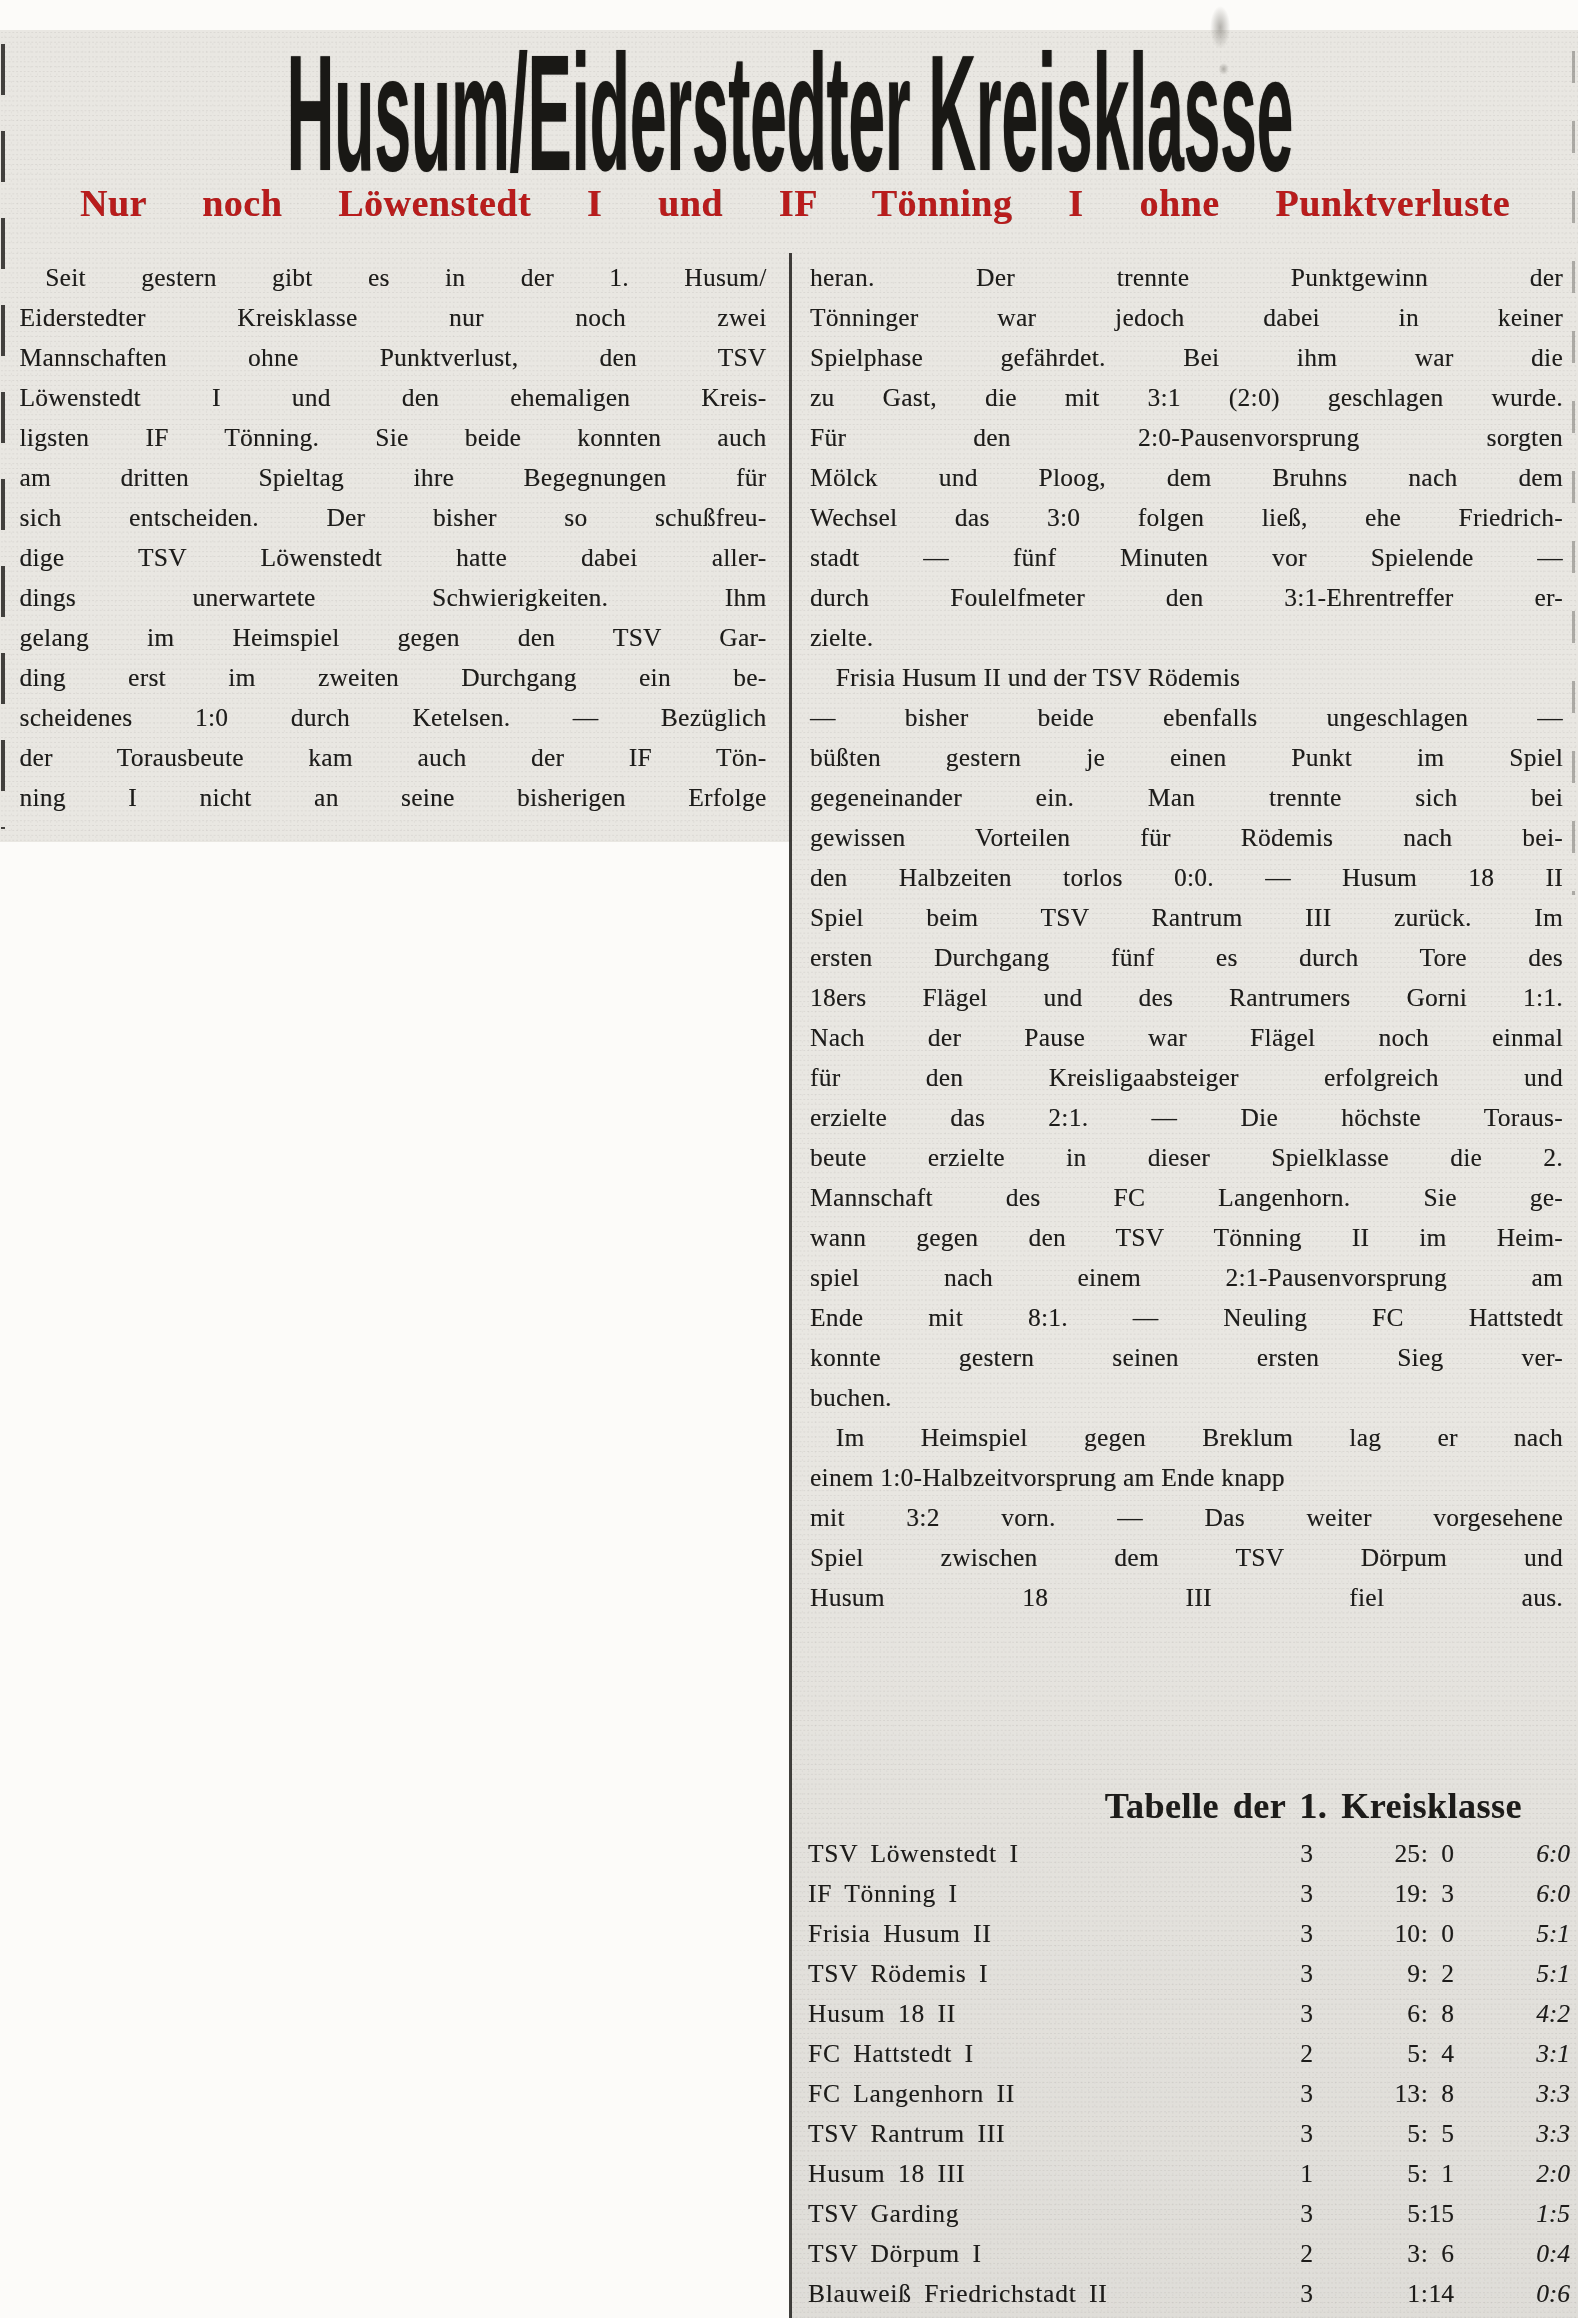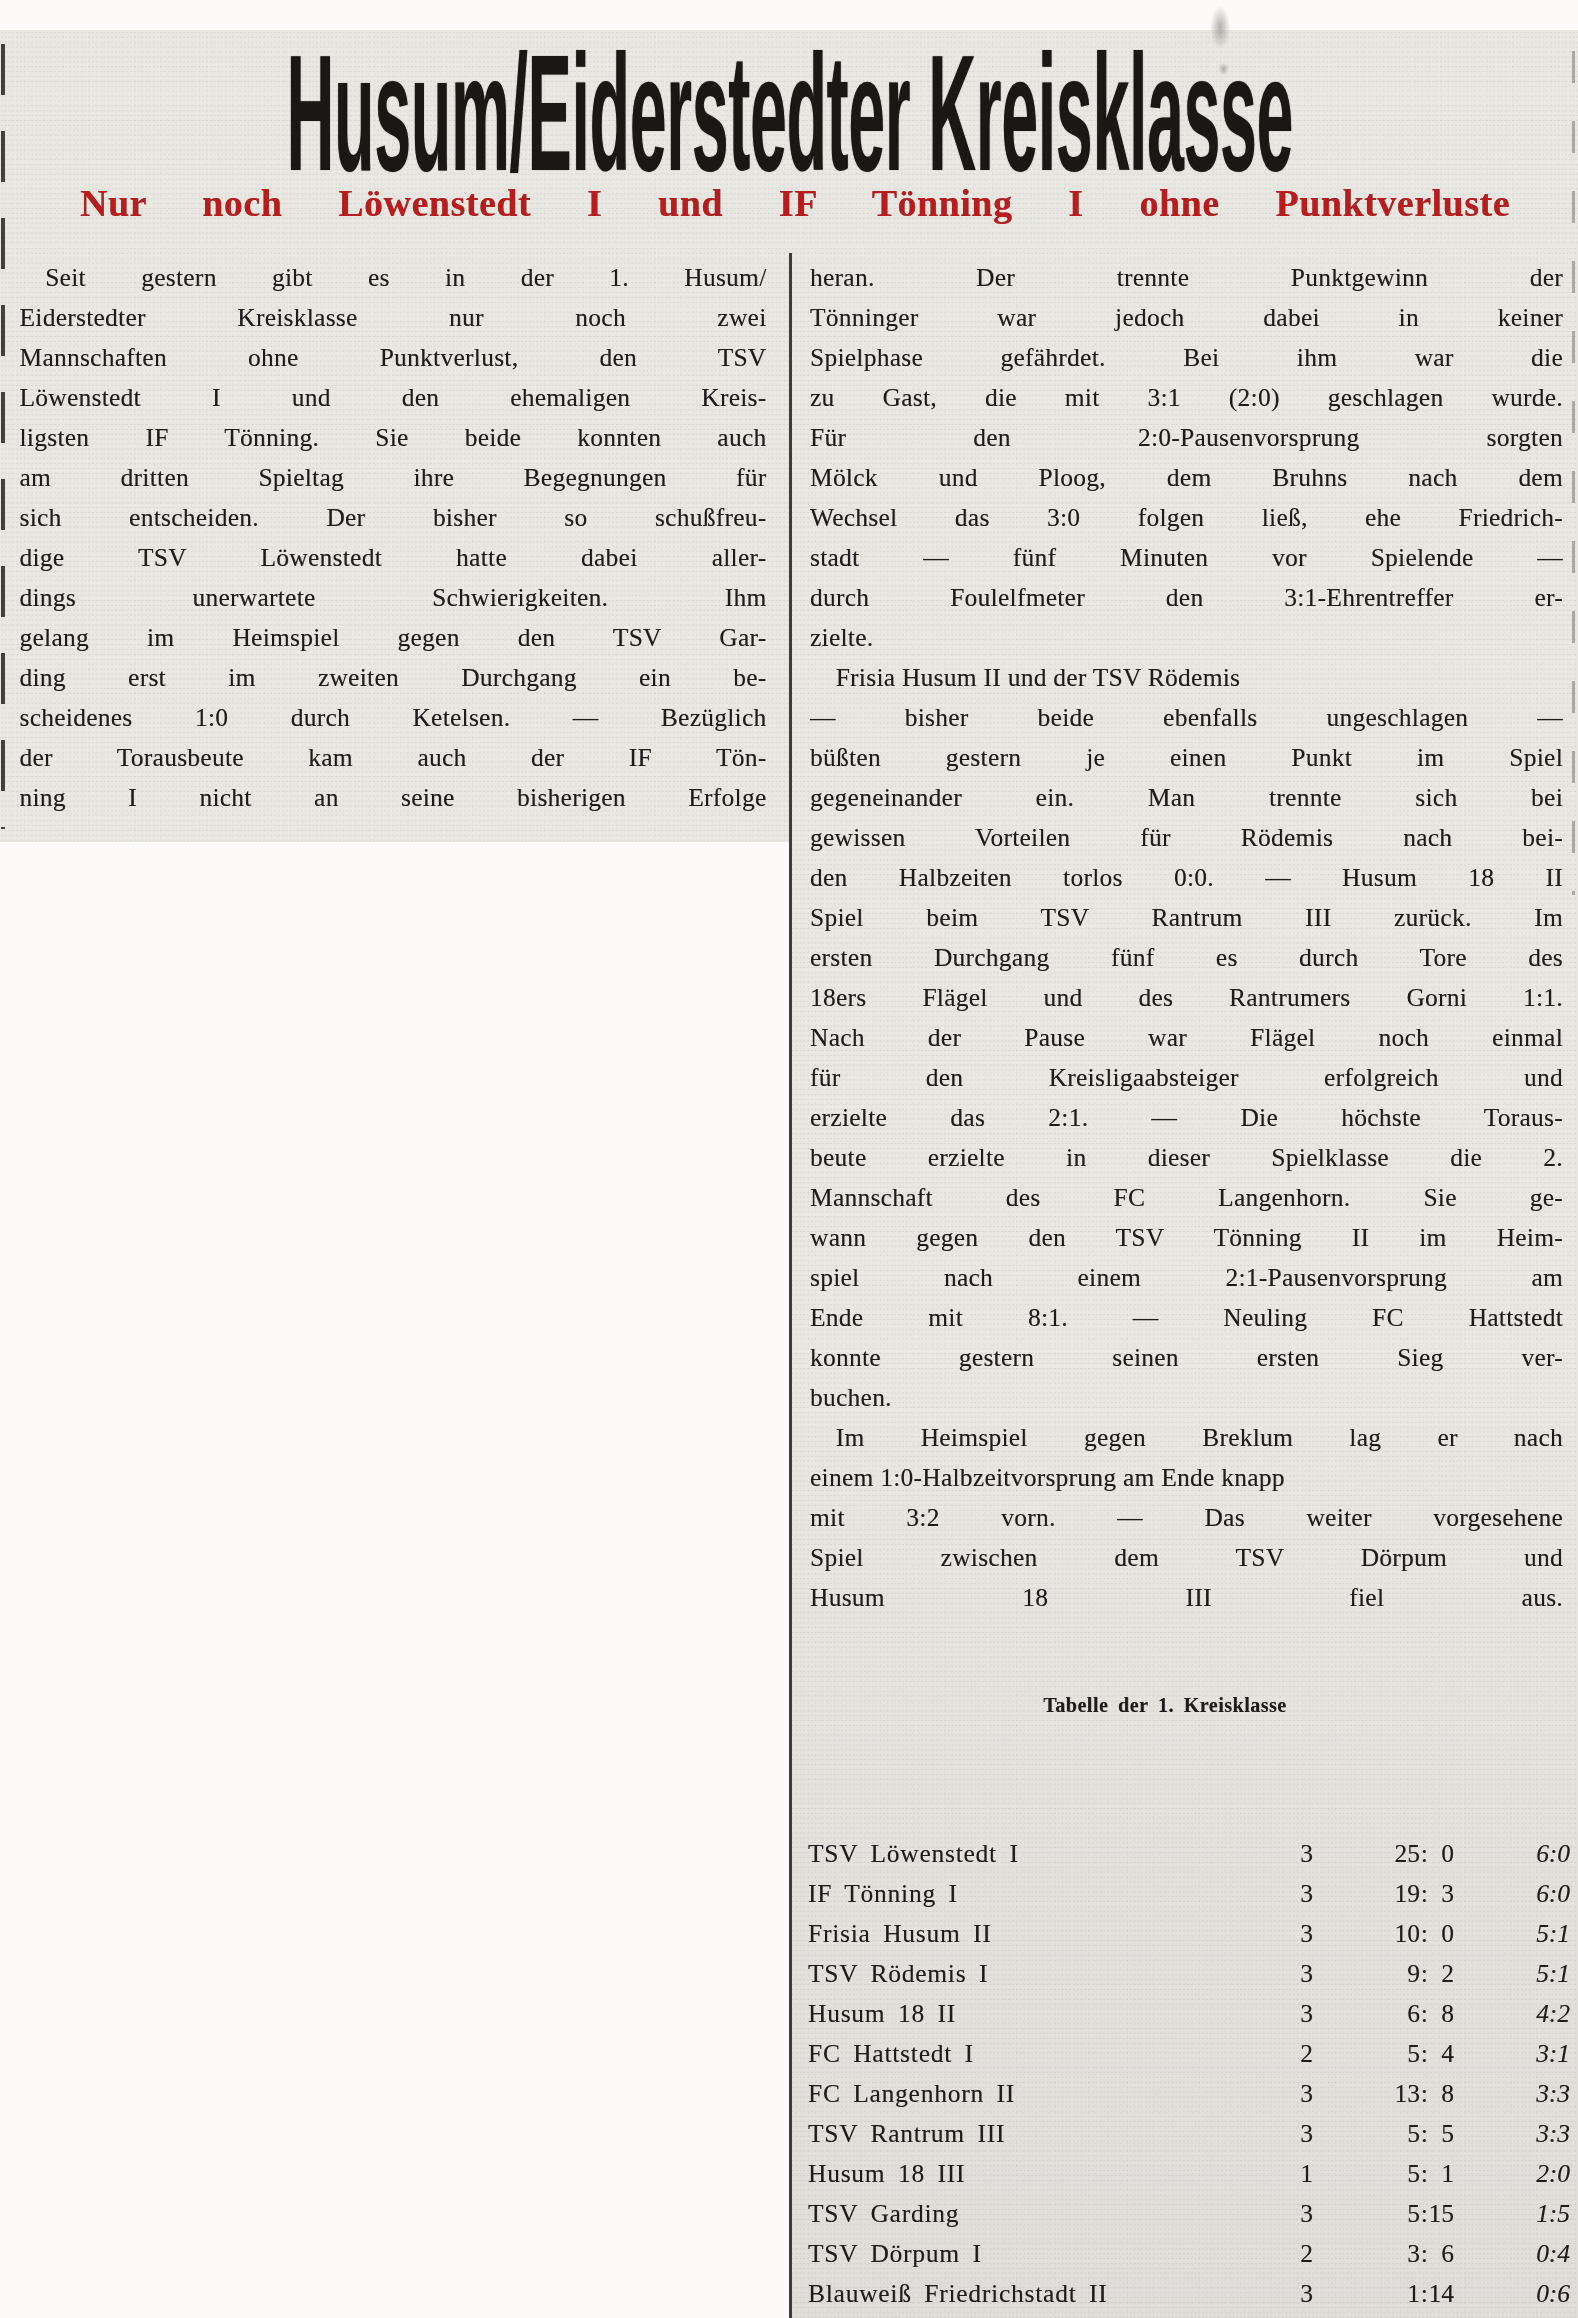--- a/index.html
+++ b/index.html
@@ -78,22 +78,22 @@
   .tline{
     display:block; height:40px; overflow:visible;
     text-align:justify; text-align-last:justify;
   }
   
   .col-right .tline:nth-child(11),
   .col-right .tline:nth-child(31),
   .col-right .tline:nth-child(36){ text-align-last:left; }
   
   .table-title{
-    position:absolute; left:808px; top:1684px; width:714px; height:43px;
-    font-weight:bold; font-size:20px; line-height:43px; text-align:center;
+    position:absolute; left:808px; top:1785px; width:714px; height:43px;
+    font-weight:bold; font-size:36px; line-height:43px; text-align:right;
     letter-spacing:0.5px; word-spacing:4.3px;
     text-shadow:0.3px 0.2px 0.5px rgba(25,24,20,.45);
   }
   .standings{
     position:absolute; left:808px; top:1833px; width:762px;
     font-size:25.4px; text-shadow:0.3px 0.2px 0.4px rgba(25,25,25,.4);
   }
   .trow{display:flex; height:40px; line-height:40px; align-items:baseline;}
   .team{flex:1 1 auto; text-align:left; letter-spacing:0.8px; word-spacing:5.4px; white-space:nowrap;}
   .games{flex:0 0 59px; text-align:right;}

